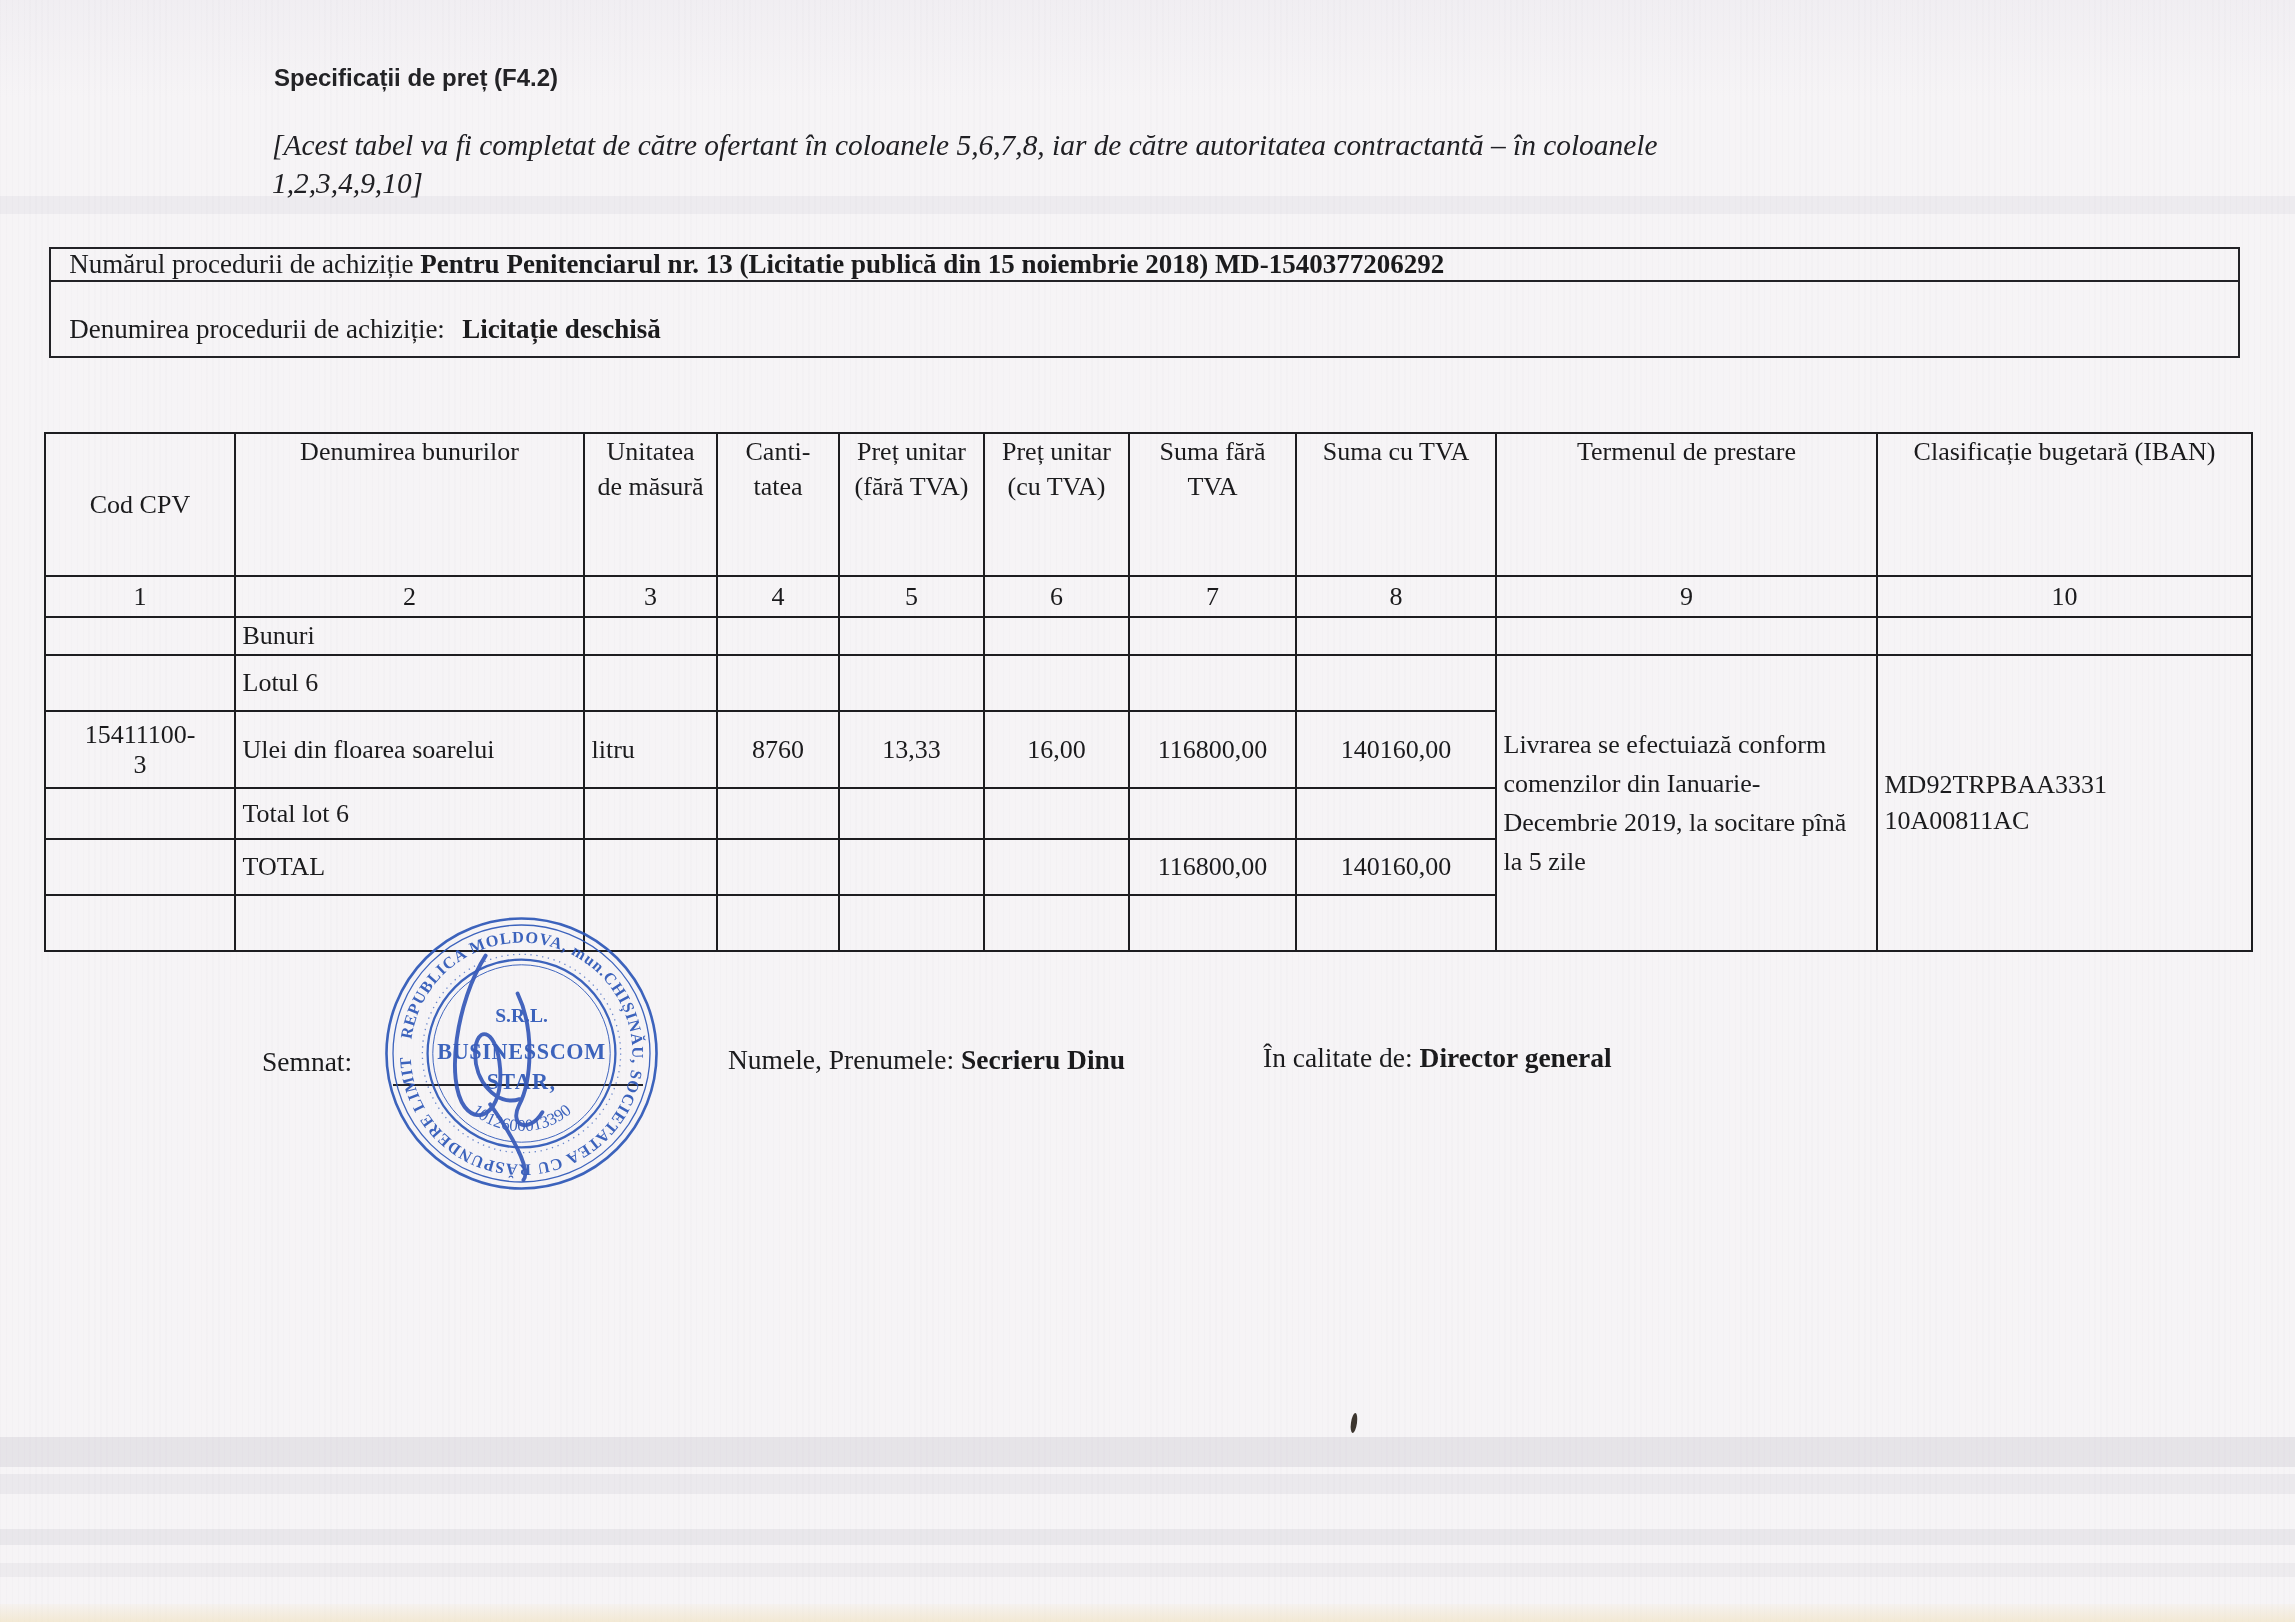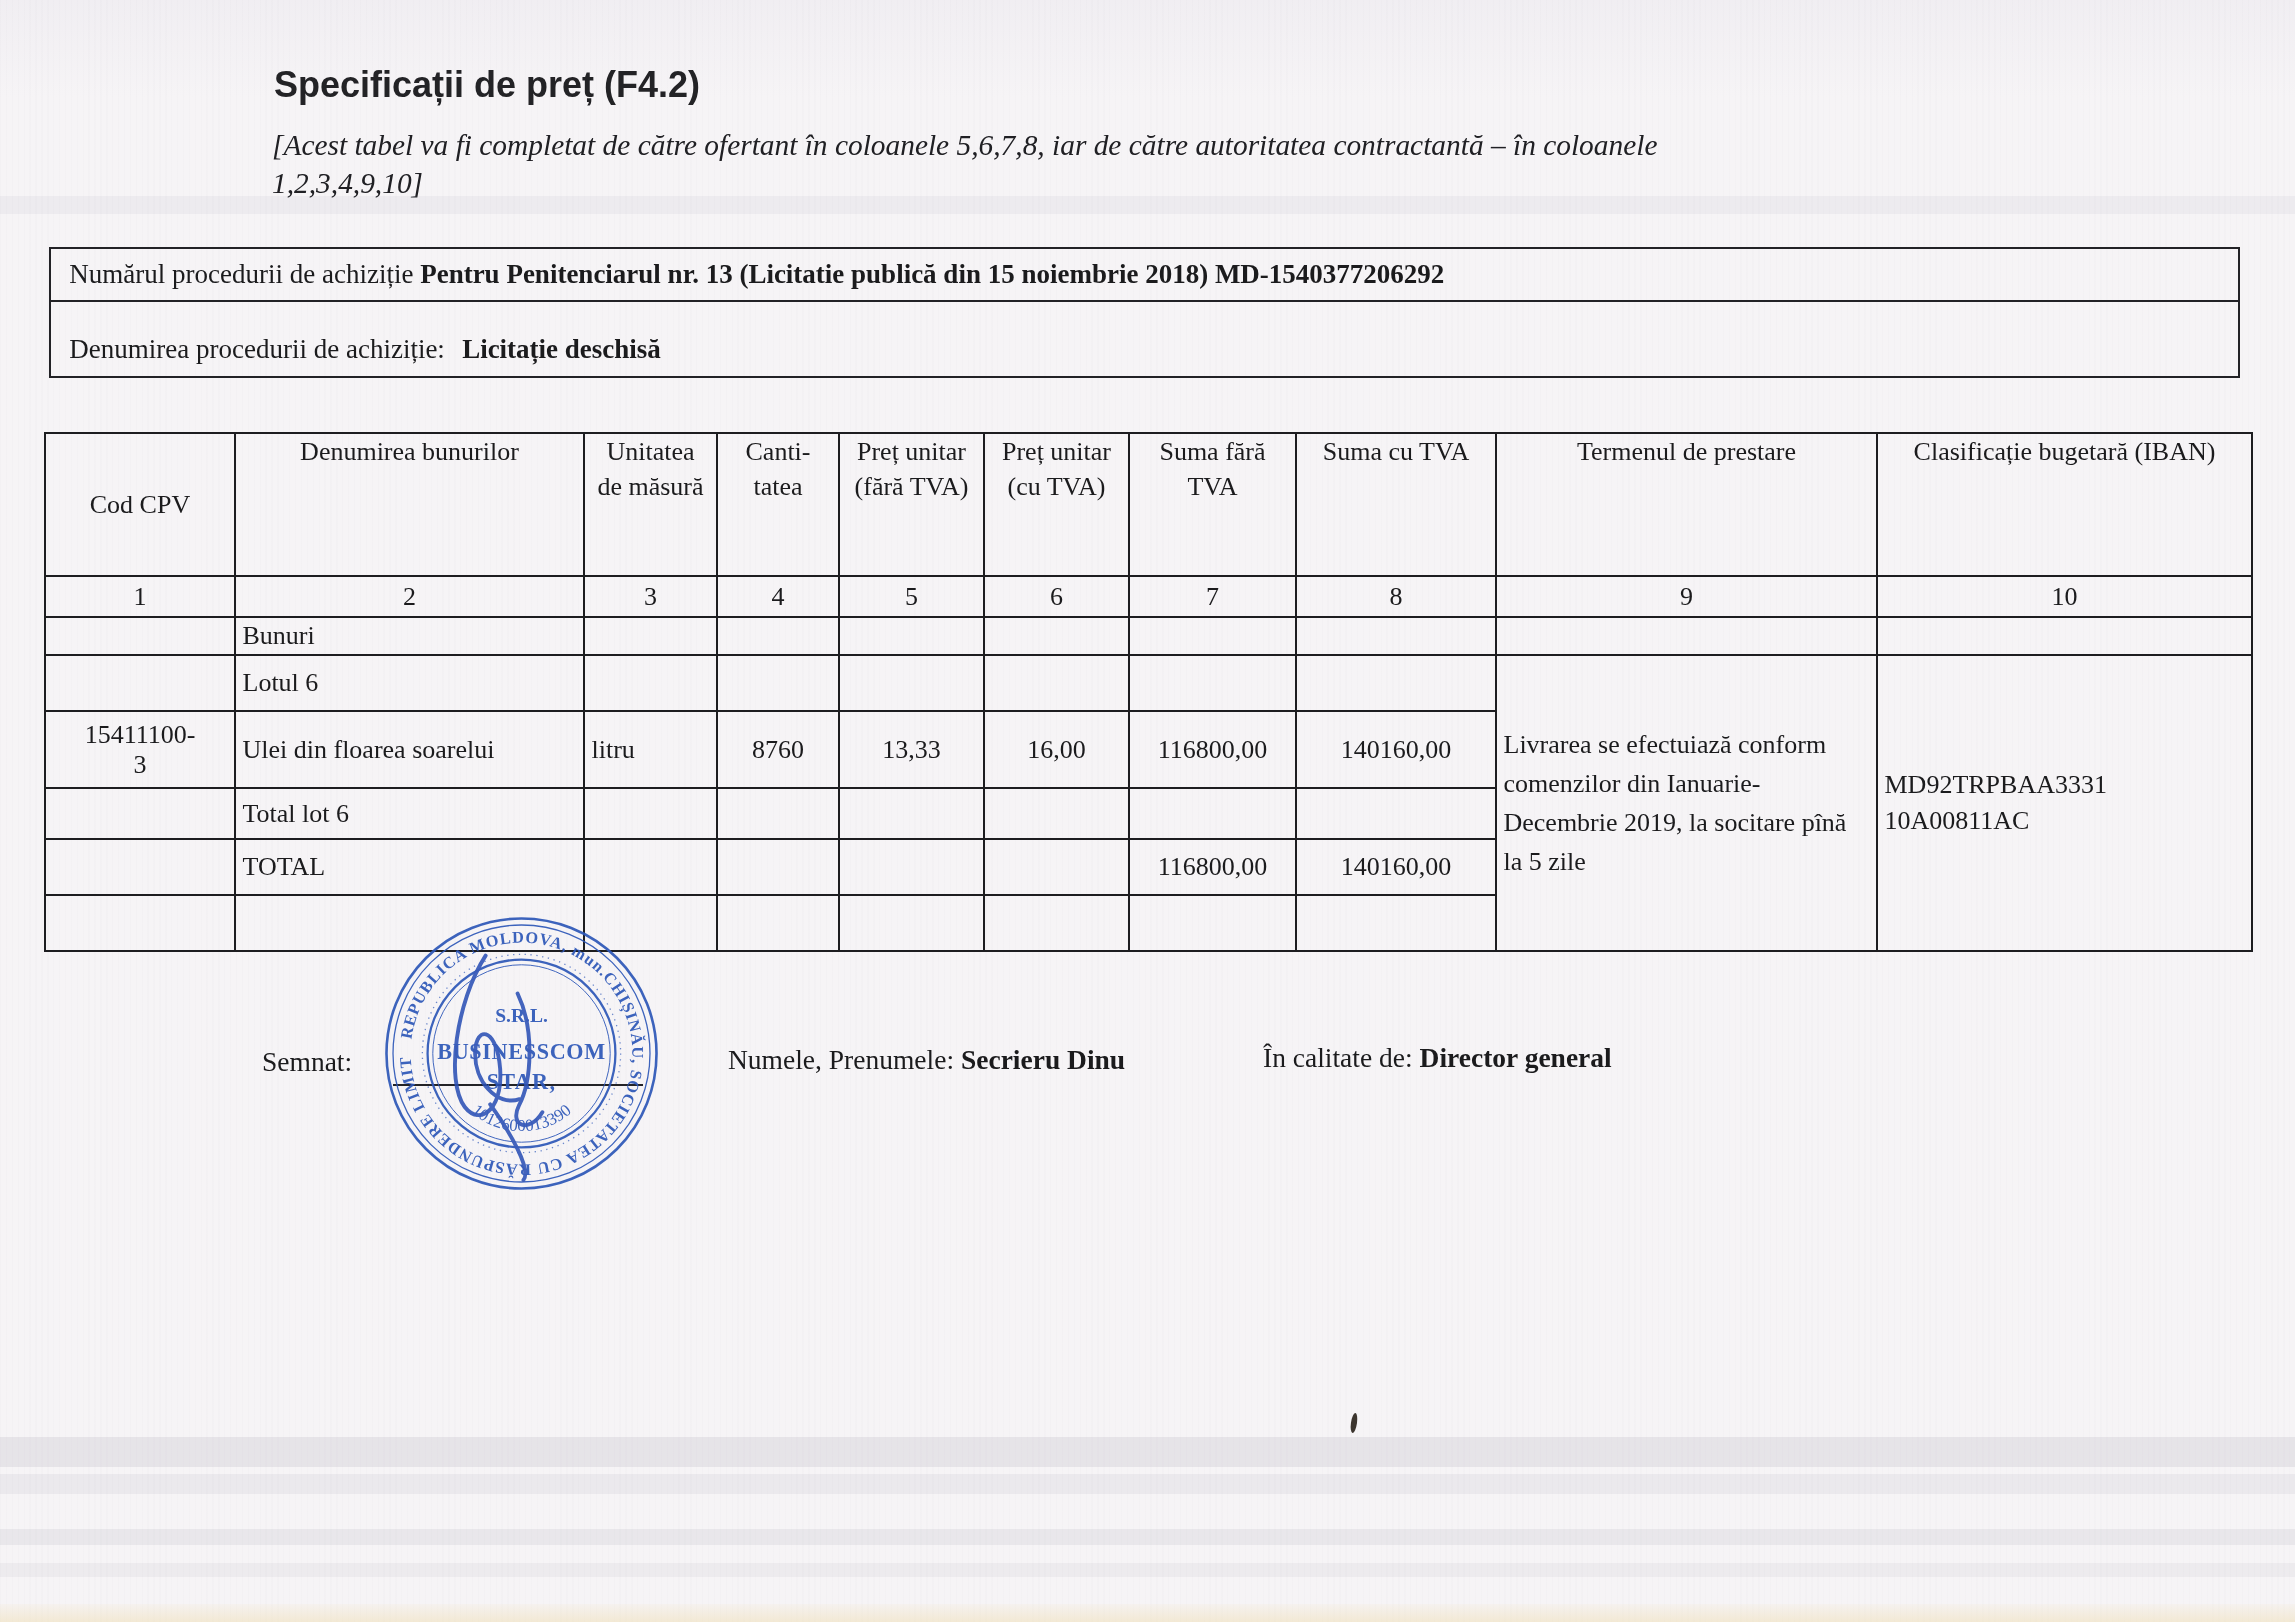--- a/index.html
+++ b/index.html
@@ -13,34 +13,34 @@
       linear-gradient(180deg, rgba(235,232,238,0.5) 0%, rgba(246,244,246,0) 6%);
     overflow:hidden;
     font-family:"Liberation Serif","DejaVu Serif",serif;
     color:#1b1b1d;
   }
   .abs{position:absolute;}
   
   .doc-title{
     left:274px;top:64px;
     font-family:"Liberation Sans","DejaVu Sans",sans-serif;
-    font-size:36px;font-weight:600;letter-spacing:0px;color:#232326;text-align:center;
+    font-size:24px;font-weight:600;letter-spacing:0px;color:#232326;text-align:center;
   }
   .doc-note{
     left:272px;top:126px;width:1505px;
     font-size:29.4px;font-style:italic;line-height:1.3;color:#202024;
   }
   
   .proc-box{
     left:49px;top:247px;width:2191px;
     border:2px solid #222226;
     box-sizing:border-box;
   }
   .proc-row{display:flex;align-items:center;padding-left:18.3px;box-sizing:border-box;font-size:27px;}
-  .proc-row-1{height:53px;border-bottom:2px solid #222226;}
+  .proc-row-1{height:33px;border-bottom:2px solid #222226;}
   .proc-row-2{height:54px;margin-top:20px;}
   .proc-label{white-space:pre;}
   .proc-value{font-weight:bold;white-space:pre;}
   .gap{display:inline-block;width:10.5px;}
   
   table.main{
     position:absolute;left:44px;top:432px;width:2207px;
     border-collapse:collapse;table-layout:fixed;
   }
   table.main td, table.main th{

